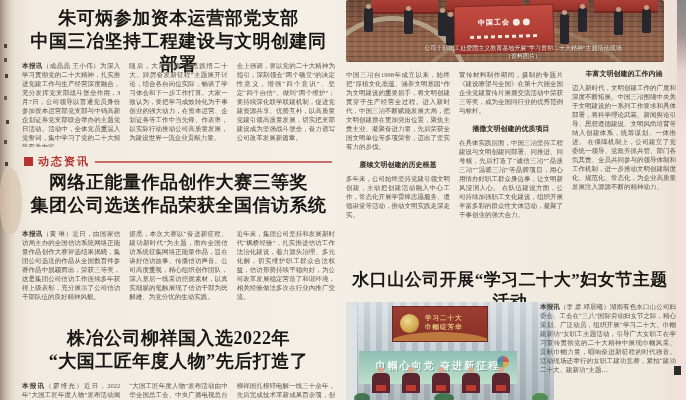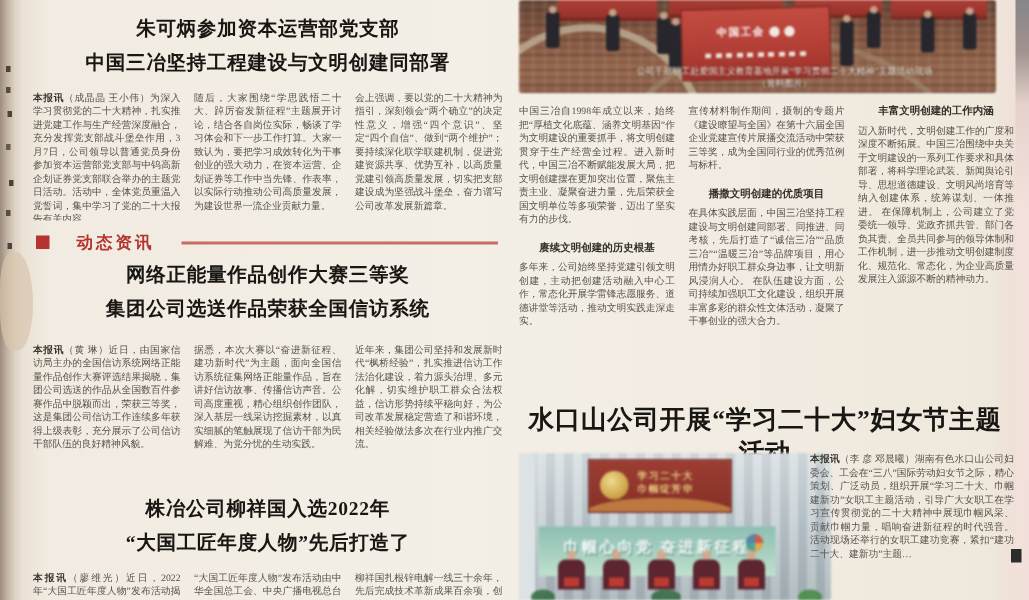--- a/index.html
+++ b/index.html
@@ -10,34 +10,34 @@
     background:linear-gradient(90deg,#9d8d7f 0,#c4b6a7 5px,#e2d8ca 11px,rgba(226,216,202,0) 14px);}
   .fold-specks{position:absolute;left:4px;top:44px;width:3px;height:4px;background:#4d4238;
     box-shadow:0 14px 0 #5a4d40,1px 30px 0 #4d4238,0 52px 0 #6a5a4a,2px 76px 0 #4d4238,0 96px 0 #5a4d40,1px 118px 0 #4d4238;}
   .fold-blotch{position:absolute;left:0;top:168px;width:22px;height:66px;background:#d9c4ac;opacity:.7;border-radius:40% 60% 55% 45%;}
   .edge-right{position:absolute;right:0;top:0;width:9px;height:400px;
     background:linear-gradient(180deg,#86868a 0,#a2928e 34px,#e5d2cc 70px,#f3e1db 140px,#f2e0da 100%);}
   .tick{position:absolute;left:674px;top:366px;width:7px;height:9px;background:#2d2c2c;}
 
   
   .hl{font-weight:bold;color:#191713;text-align:center;letter-spacing:.5px;line-height:23px;filter:blur(.25px);}
-  .hl-19{font-size:13px;}
+  .hl-19{font-size:18px;}
   .hl-17{font-size:17px;line-height:22px;}
 
   
   .cols{display:flex;gap:9px;overflow:hidden;}
   .col{flex:1;margin:0;font-size:6.5px;line-height:9px;text-align:justify;color:#57524b;filter:blur(.45px);}
   .lead{font-weight:bold;color:#3a352e;}
   .subhead{margin:10px 0 4px;font-size:7px;line-height:9px;text-align:center;font-weight:bold;color:#332f29;filter:blur(.35px);}
 
   
   .abs{position:absolute;}
   .a1-h{left:22px;top:7px;width:313px;}
   .a1-b{left:22px;top:61px;width:313px;height:86px;}
-  .secrow{left:24px;top:154px;width:308px;display:flex;align-items:center;gap:18px;}
+  .secrow{left:24px;top:154px;width:308px;display:flex;align-items:center;gap:5px;}
   .sq{width:9px;height:9px;background:#b5342f;flex:0 0 auto;}
   .sec-label{font-size:11px;font-weight:bold;color:#b5342f;letter-spacing:2px;white-space:nowrap;filter:blur(.25px);}
   .sec-rule{flex:1;height:2px;background:#c2564f;opacity:.85;}
   .a2-h{left:22px;top:171px;width:313px;}
   .a2-b{left:22px;top:229px;width:313px;height:84px;}
   .a3-h{left:22px;top:327px;width:313px;}
   .a3-b{left:22px;top:381px;width:313px;height:19px;}
 
   .a4-b{left:346px;top:70px;width:330px;height:194px;}
   .a4-b .col p{margin:0;}

